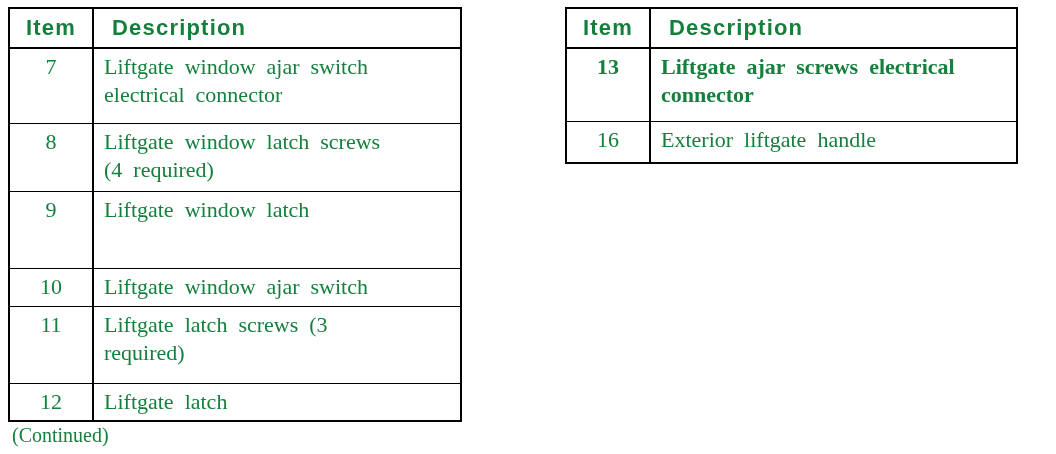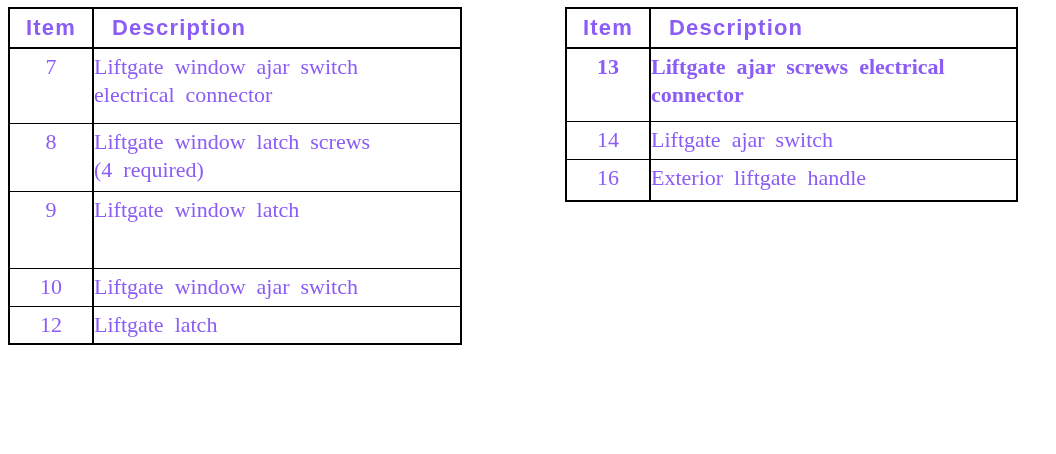--- a/index.html
+++ b/index.html
@@ -5,21 +5,21 @@
   html, body {
     margin: 0;
     padding: 0;
     background: #ffffff;
   }
   .page {
     position: relative;
     width: 994px;
     height: 454px;
     background: #ffffff;
-    color: #8b5cf6;
+    color: #15803d;
     font-family: "Liberation Serif", serif;
   }
   table.parts-table {
     position: absolute;
     border-collapse: collapse;
     table-layout: fixed;
     background: #ffffff;
     border: 2px solid #000000;
   }
   #table-left  { left: 8px;   top: 7px; width: 454px; }
@@ -45,21 +45,21 @@
     vertical-align: top;
     border-top: 1px solid #000000;
     padding: 4px 6px;
   }
   .parts-table td.item-cell {
     text-align: center;
     border-right: 2px solid #000000;
   }
   .parts-table td.desc-cell {
     text-align: left;
-    padding-left: 0;
+    padding-left: 10px;
     padding-right: 8px;
     white-space: pre-line;
     word-spacing: 0.25em;
   }
 
   .continued-note {
     position: absolute;
     left: 12px;
     top: 424px;
     font-size: 20px;
@@ -92,20 +92,25 @@
 (4 required)</td>
     </tr>
     <tr style="height:77px;">
       <td class="item-cell">9</td>
       <td class="desc-cell">Liftgate window latch</td>
     </tr>
     <tr style="height:38px;">
       <td class="item-cell">10</td>
       <td class="desc-cell">Liftgate window ajar switch</td>
     </tr>
+    <tr style="height:77px;">
+      <td class="item-cell">11</td>
+      <td class="desc-cell">Liftgate latch screws (3
+required)</td>
+    </tr>
     <tr style="height:38px;">
       <td class="item-cell">12</td>
       <td class="desc-cell">Liftgate latch</td>
     </tr>
   </tbody>
     </table>
 
   <table class="parts-table" id="table-right">
     <colgroup>
         <col class="item-col">
@@ -114,25 +119,22 @@
     <tbody>
         <tr style="height:40px;">
       <th class="item-header">Item</th>
       <th class="desc-header">Description</th>
     </tr>
     <tr style="height:73px;font-weight:bold;">
       <td class="item-cell">13</td>
       <td class="desc-cell">Liftgate ajar screws electrical
 connector</td>
     </tr>
-    <tr style="height:38px;">
-      <td class="item-cell">14</td>
-      <td class="desc-cell">Liftgate ajar switch</td>
-    </tr>
     <tr style="height:42px;">
       <td class="item-cell">16</td>
       <td class="desc-cell">Exterior liftgate handle</td>
     </tr>
   </tbody>
     </table>
 
+  <div class="continued-note">(Continued)</div>
 
 </div>
 
 </body></html>

